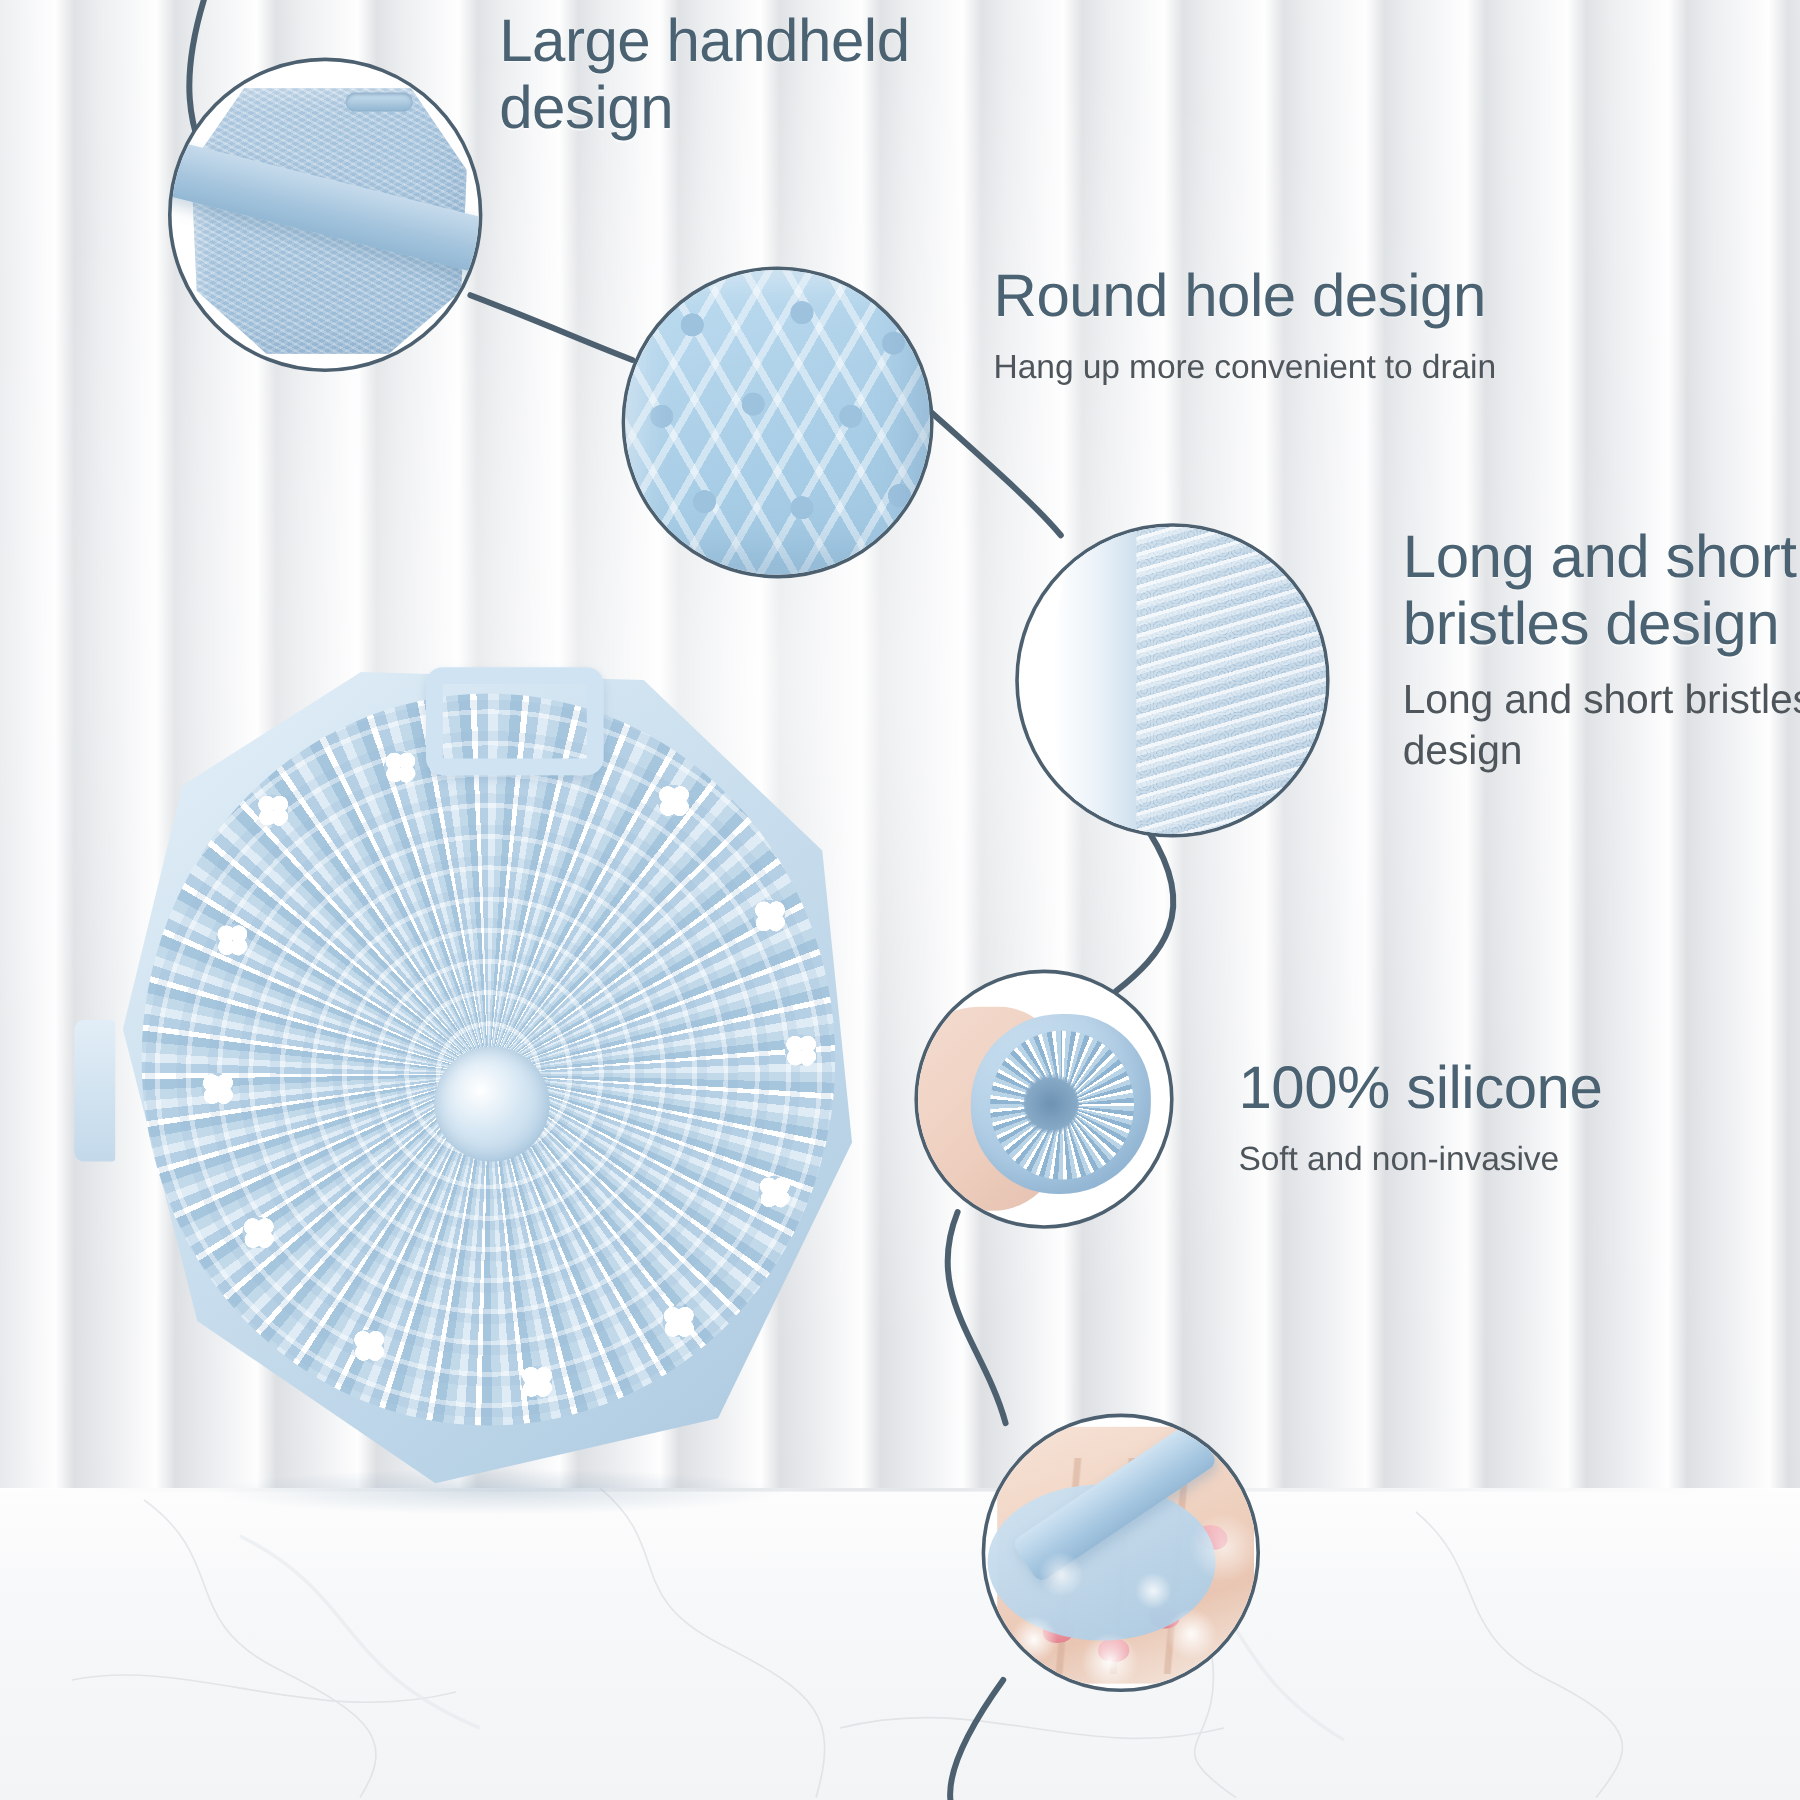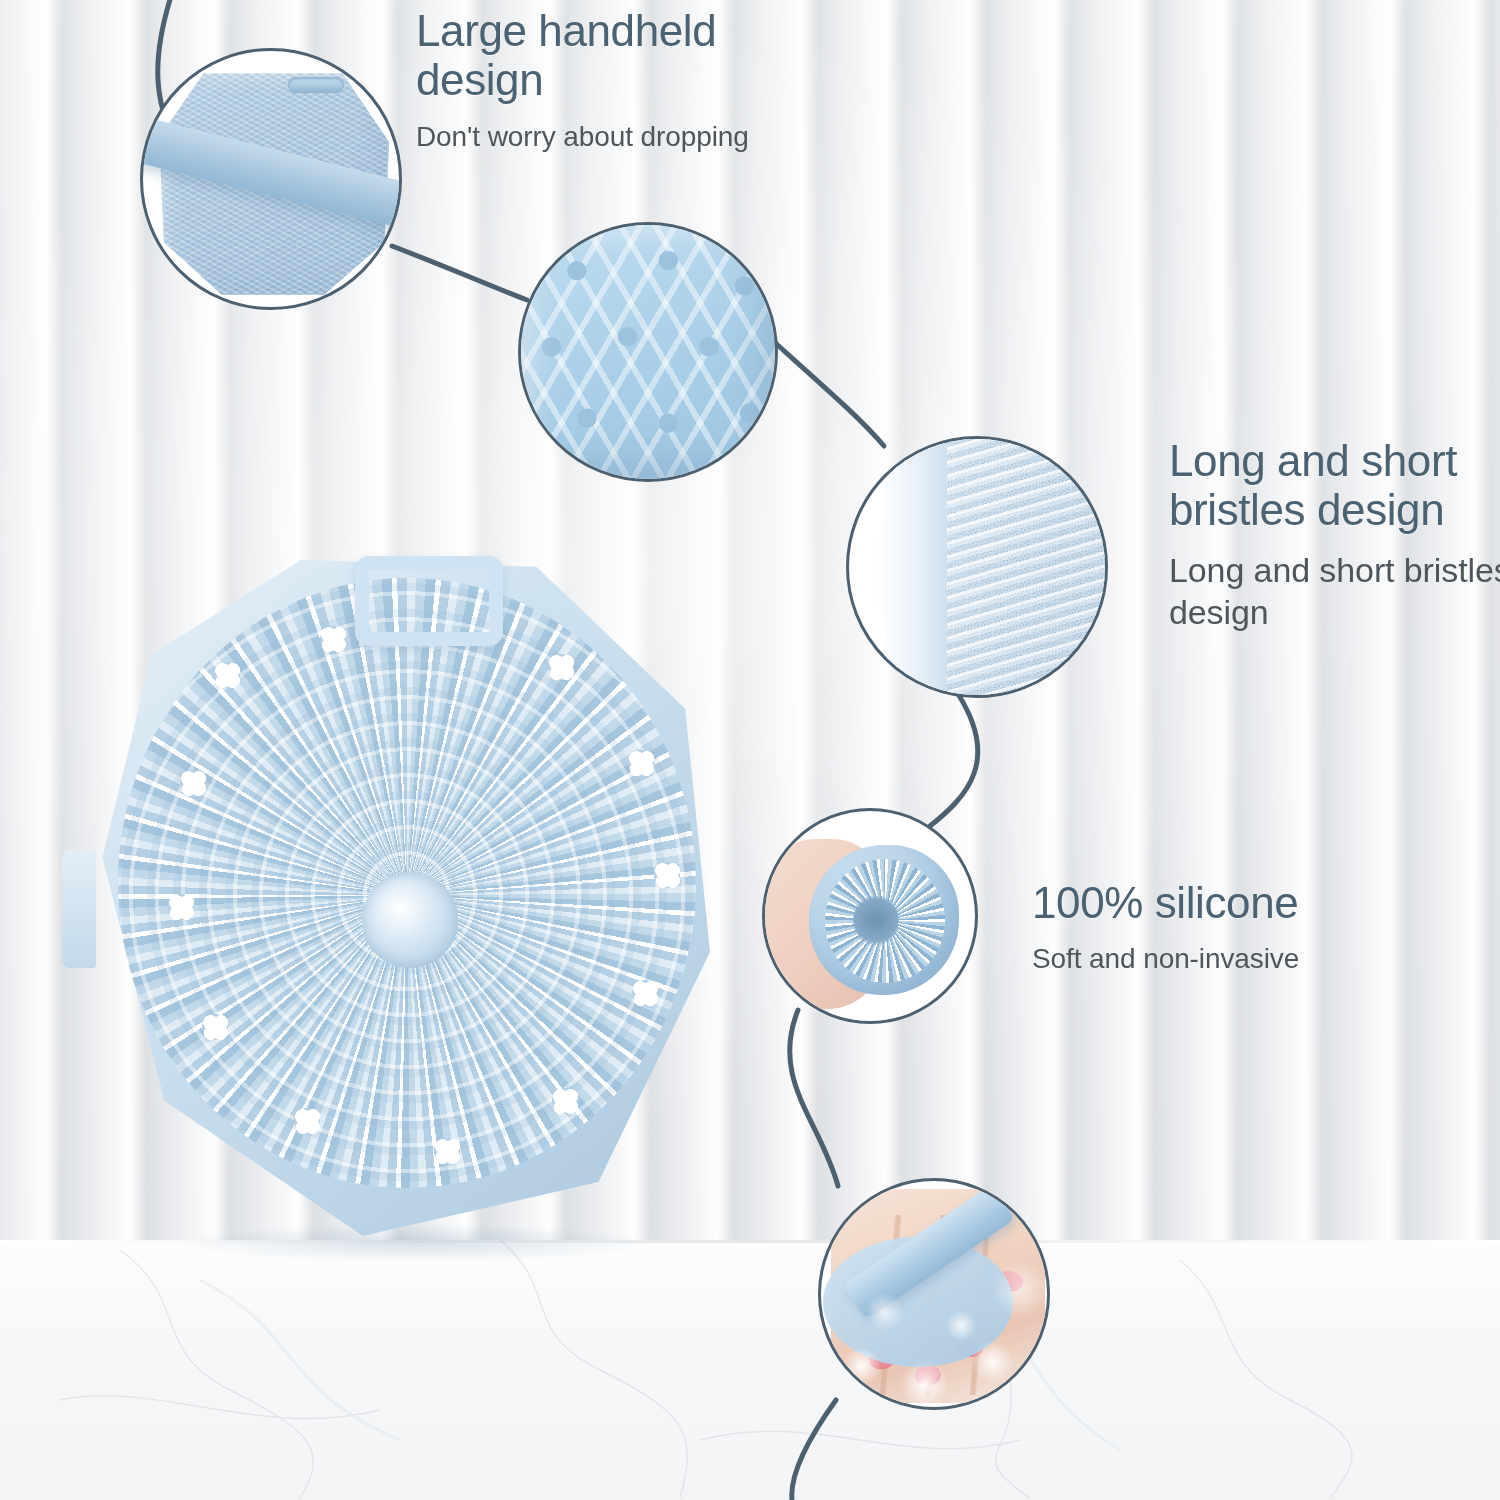--- a/index.html
+++ b/index.html
@@ -240,21 +240,21 @@
   }
   .prod-shadow{
     position:absolute;left:120px;top:684px;width:470px;height:38px;border-radius:50%;
     background:radial-gradient(ellipse, rgba(130,160,185,.30), rgba(130,160,185,0) 72%);
   }
 
   
   .callout{position:absolute;}
   .c-title{
     color:#4a6272;
-    font-size:44px;line-height:1.12;font-weight:400;letter-spacing:-0.4px;
+    font-size:50px;line-height:1.12;font-weight:400;letter-spacing:-0.4px;
     white-space:pre-line;
     text-shadow:0 1px 0 rgba(255,255,255,.6);
   }
   .c-sub{
     color:#4e565c;
     font-size:28px;line-height:1.26;font-weight:400;letter-spacing:-0.1px;
     margin-top:14px;white-space:pre-line;
   }
   #callout1{left:416px;top:6px;width:420px;}
   #callout2{left:828px;top:218px;width:500px;}
@@ -348,23 +348,26 @@
       <div class="nail" style="left:166px;top:82px;transform:rotate(12deg)"></div>
     </div>
     <div class="brush5"></div>
     <div class="strap5"></div>
     <div class="foam"></div>
   </div>
 
   <div id="callout1" class="callout">
     <div class="c-title">Large handheld
 design</div>
-    <div class="c-sub">Don't worry about dropping</div>
-  </div>
-
+  </div>
+
+  <div id="callout2" class="callout">
+    <div class="c-title">Round hole design</div>
+    <div class="c-sub">Hang up more convenient to drain</div>
+  </div>
 
   <div id="callout3" class="callout">
     <div class="c-title">Long and short
 bristles design</div>
     <div class="c-sub">Long and short bristles
 design</div>
   </div>
 
   <div id="callout4" class="callout">
     <div class="c-title">100% silicone</div>

